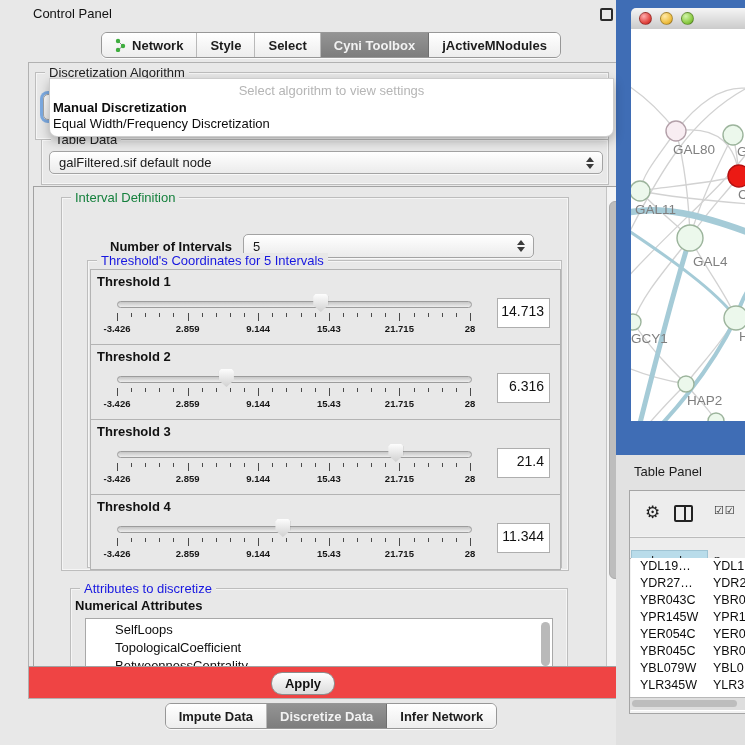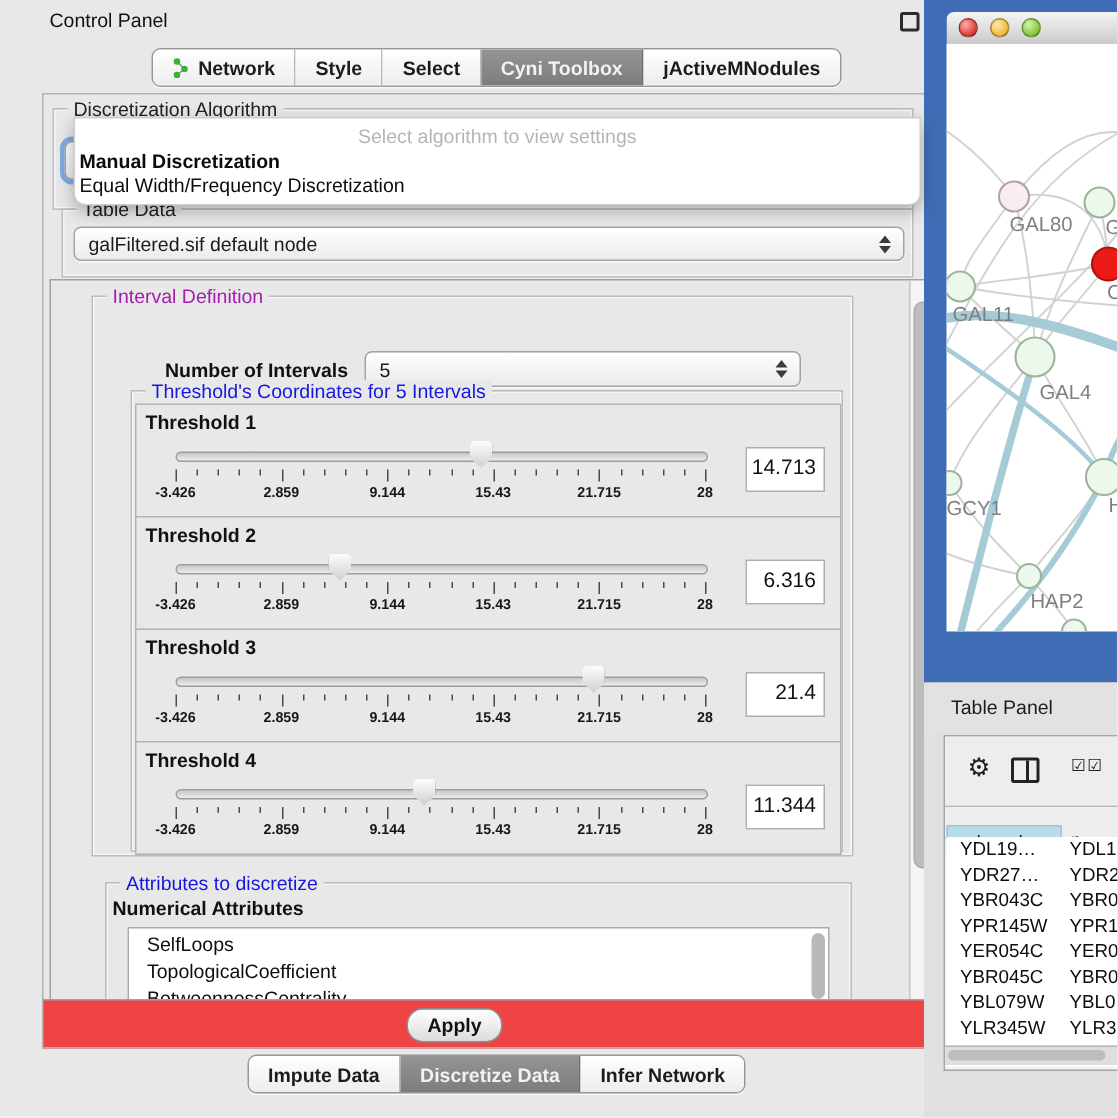--- a/index.html
+++ b/index.html
@@ -21,21 +21,21 @@
   .tab{display:flex;align-items:center;gap:5px;padding:0 13px;font-size:13px;font-weight:600;
     color:#1c1c1c;background:linear-gradient(#ffffff,#ededed);border-right:1px solid #b9b9b9;}
   .tab:last-child{border-right:none;}
   .tab.selected{background:linear-gradient(#949494,#7d7d7d);color:#f2f2f2;border-right-color:#6f6f6f;}
 
   .content-panel{left:5px;top:62px;width:600px;height:635px;border:1px solid #b1b1b1;background:#e8e8e8;}
 
   
   .group{position:absolute;border:1px solid #bdbdbd;box-shadow:inset 0 0 0 1px rgba(255,255,255,.55);}
   .gl{position:absolute;top:-8px;left:9px;background:#e8e8e8;padding:0 4px;font-size:13px;line-height:15px;white-space:nowrap;}
-  .gl-green{color:#a21caf;}
+  .gl-green{color:#15803d;}
   .gl-blue{color:#1717e0;}
   .gl-dark{color:#222;}
 
   
   .combo{position:absolute;background:linear-gradient(#ffffff,#ebebeb);border:1px solid #a3a3a3;border-radius:5px;
     display:flex;align-items:center;font-size:13px;padding:0 22px 0 9px;box-shadow:0 1px 0 rgba(255,255,255,.7);}
   .combo.focus{box-shadow:0 0 0 3px rgba(106,160,225,.85);}
   .arrows{position:absolute;right:8px;top:50%;transform:translateY(-50%);display:flex;flex-direction:column;gap:2px;}
   .arr-up{width:0;height:0;border-left:4px solid transparent;border-right:4px solid transparent;border-bottom:5px solid #3b3b3b;}
   .arr-dn{width:0;height:0;border-left:4px solid transparent;border-right:4px solid transparent;border-top:5px solid #3b3b3b;}
@@ -349,21 +349,21 @@
                 <div class="valbox">11.344</div>
               </div>
             </div>
         </div>
       </div>
 
       <div class="group" style="left:36px;top:401px;width:496px;height:120px;">
         <span class="gl gl-blue">Attributes to discretize</span>
         <div style="position:absolute;left:4px;top:9px;font-size:13px;font-weight:bold;color:#111;">Numerical Attributes</div>
         <div class="listbox" style="left:14px;top:29px;width:466px;height:88px;">
-          <div id="attrList" style="padding-top:2px;">
+          <div id="attrList" style="padding-top:2px;padding-left:17px;">
               <div class="listitem">SelfLoops</div>
               <div class="listitem">TopologicalCoefficient</div>
               <div class="listitem">BetweennessCentrality</div>
             </div>
           <div class="lscroll">
               <div class="lthumb"></div>
             </div>
         </div>
       </div>
 

